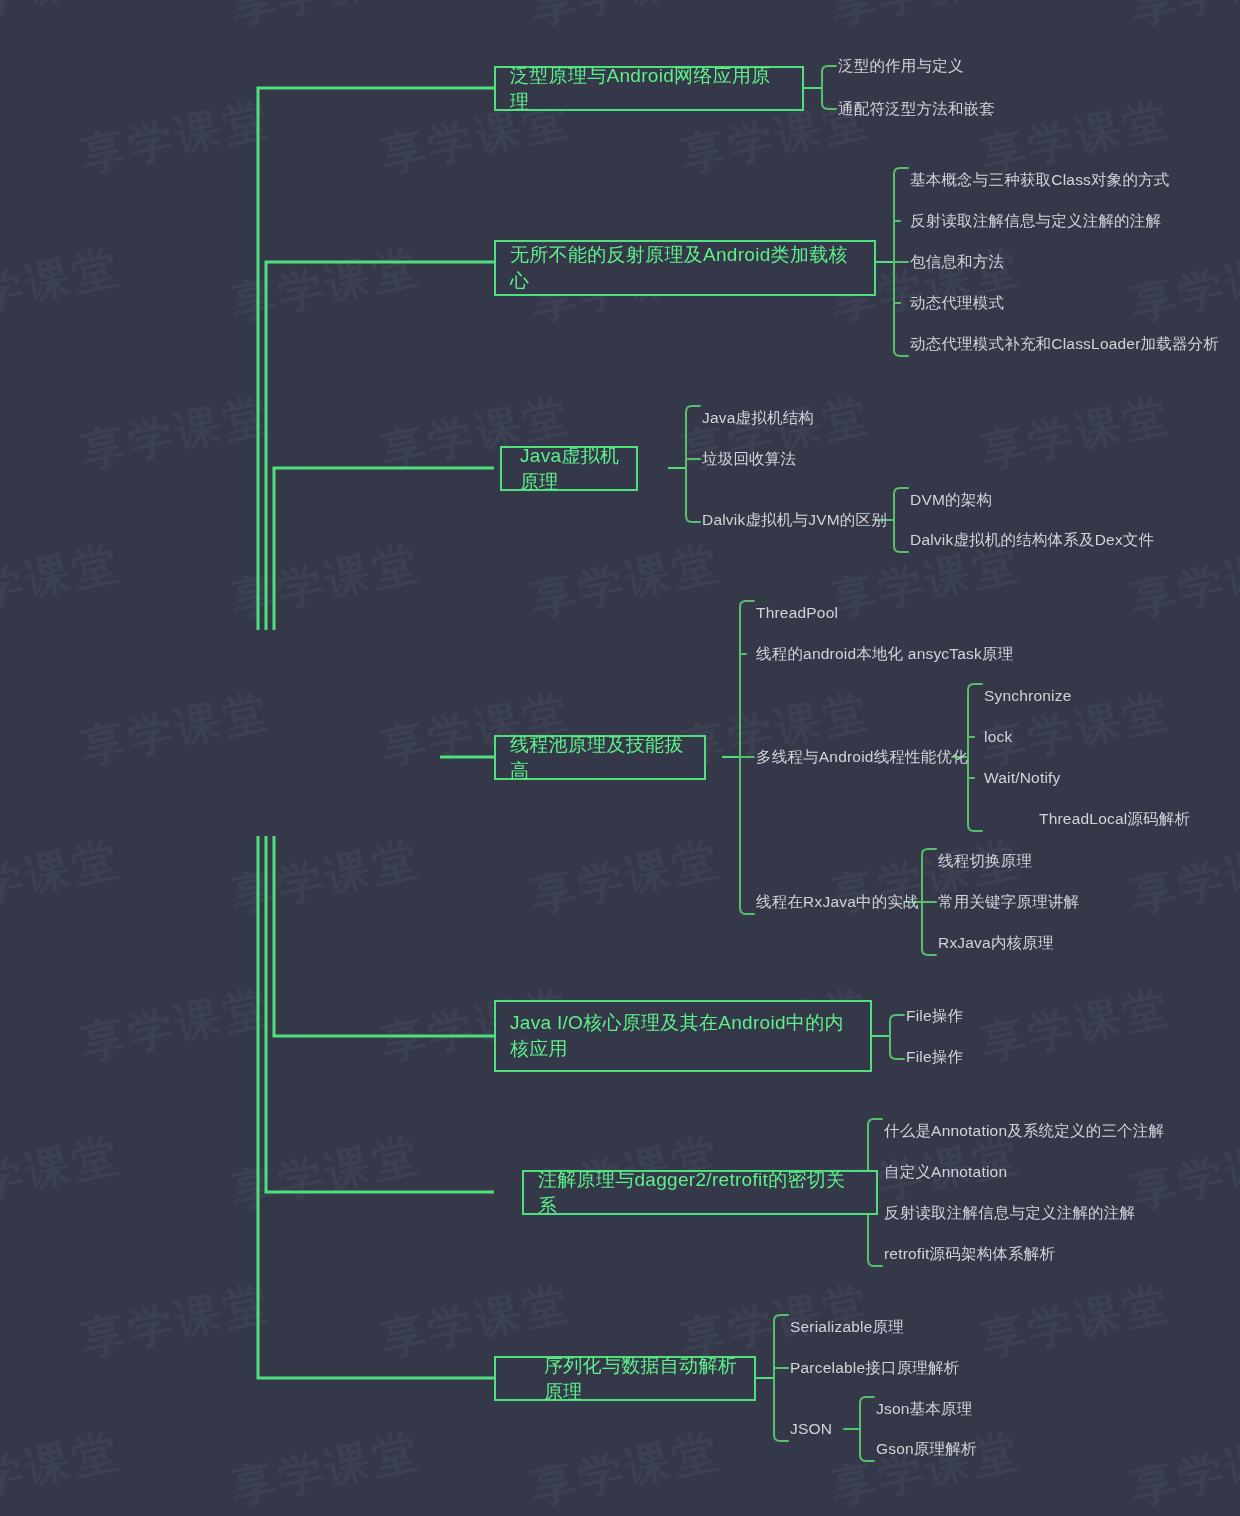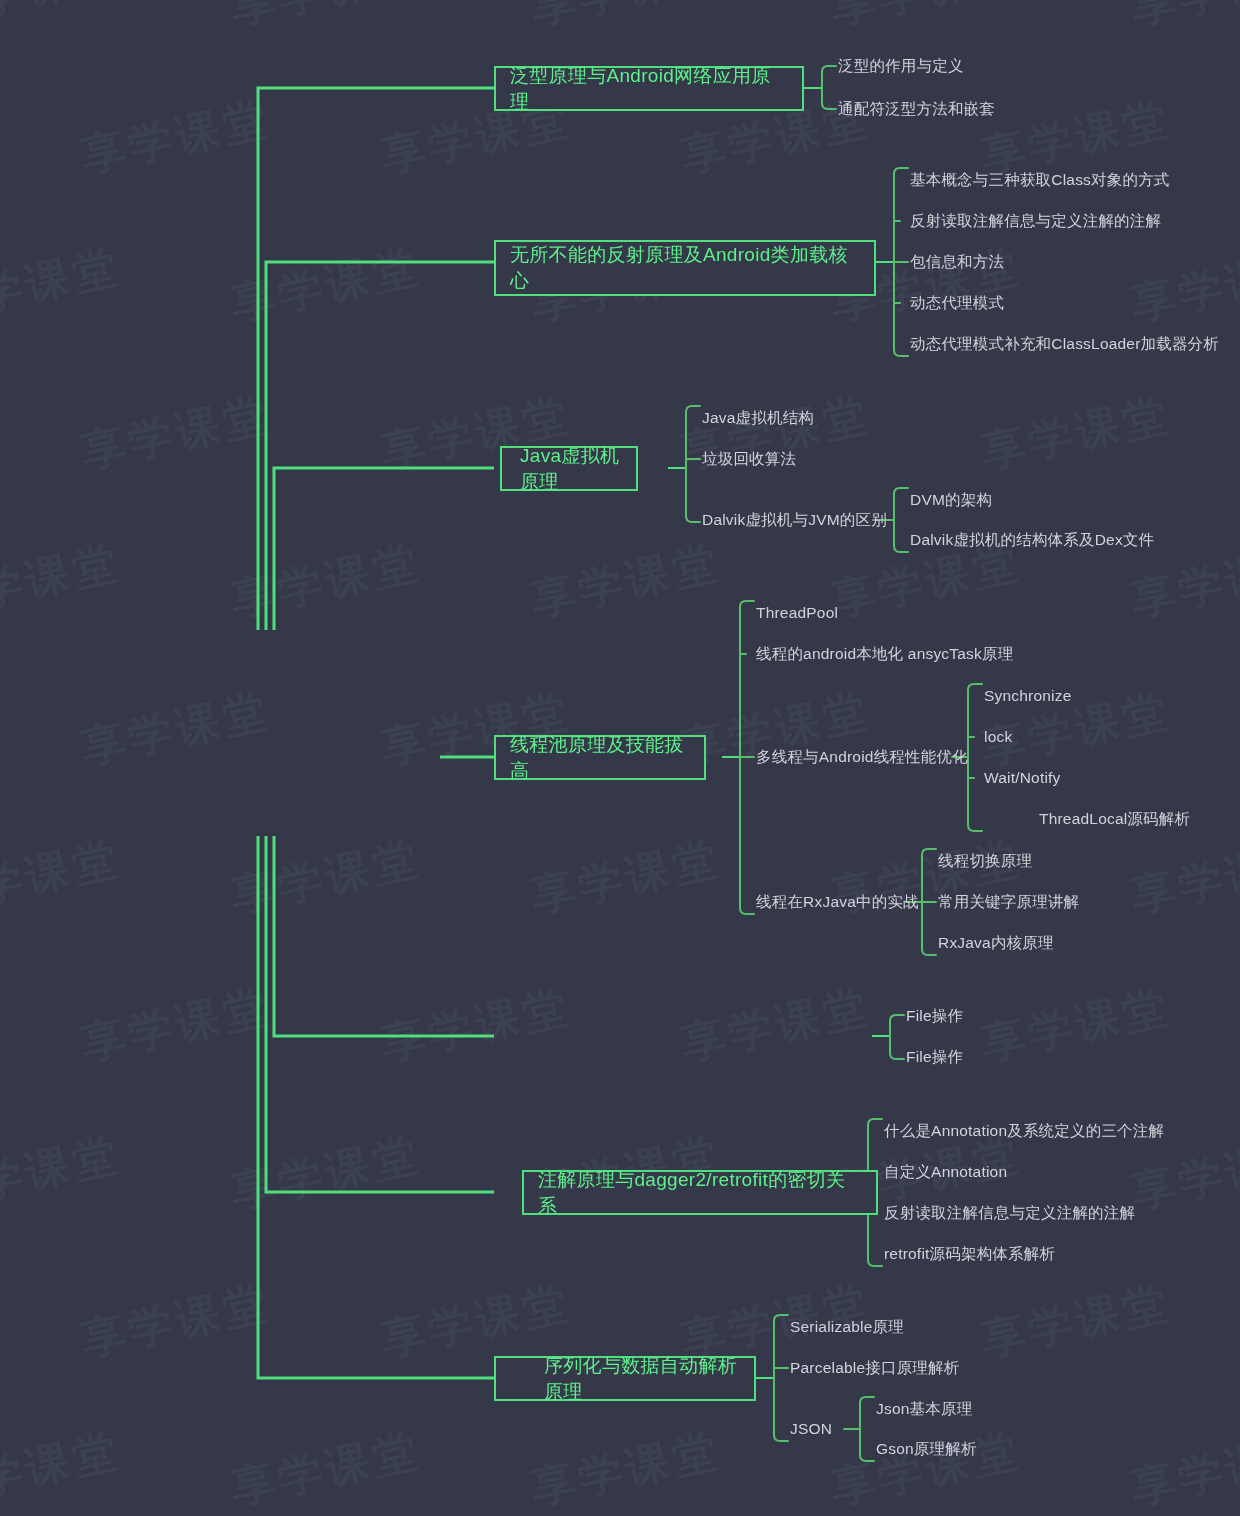--- a/index.html
+++ b/index.html
@@ -211,20 +211,21 @@
 
 
     <div class="box" style="left:494px; top:66px; width:310px; height:45px;">泛型原理与Android网络应用原理</div>
 
     <div class="box" style="left:494px; top:240px; width:382px; height:56px;">无所不能的反射原理及Android类加载核心</div>
 
     <div class="box" style="left:500px; top:446px; width:138px; height:45px;padding-left:18px;">Java虚拟机原理</div>
 
     <div class="box" style="left:494px; top:735px; width:212px; height:45px;">线程池原理及技能拔高</div>
 
+    <div class="box two-line" style="left:494px; top:1000px; width:378px; height:72px;">Java I/O核心原理及其在Android中的内核应用</div>
 
     <div class="box" style="left:494px; top:1170px; width:356px; height:45px;margin-left:28px;">注解原理与dagger2/retrofit的密切关系</div>
 
     <div class="box" style="left:494px; top:1356px; width:262px; height:45px;padding-left:48px;">序列化与数据自动解析原理</div>
 
     <div class="leaf" style="left:838px; top:66px;">泛型的作用与定义</div>
     <div class="leaf" style="left:838px; top:109px;">通配符泛型方法和嵌套</div>
 
     <div class="leaf" style="left:910px; top:180px;">基本概念与三种获取Class对象的方式</div>
     <div class="leaf" style="left:910px; top:221px;">反射读取注解信息与定义注解的注解</div>

